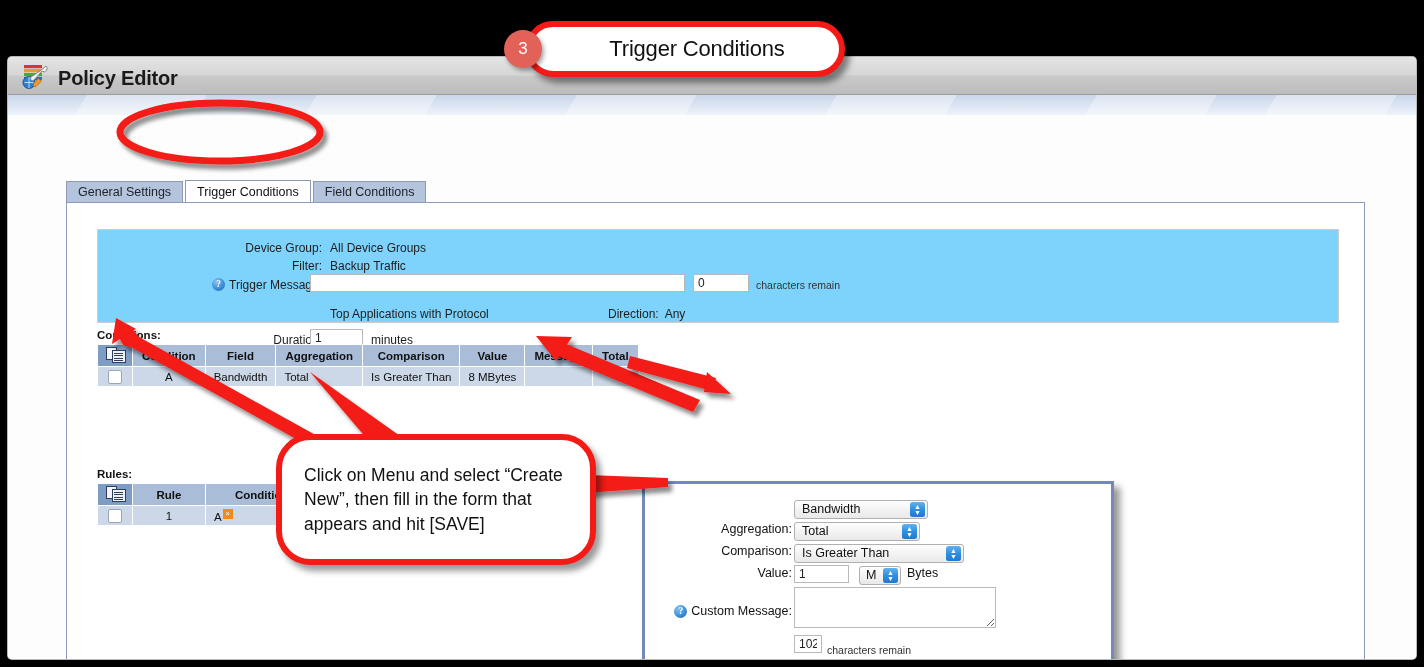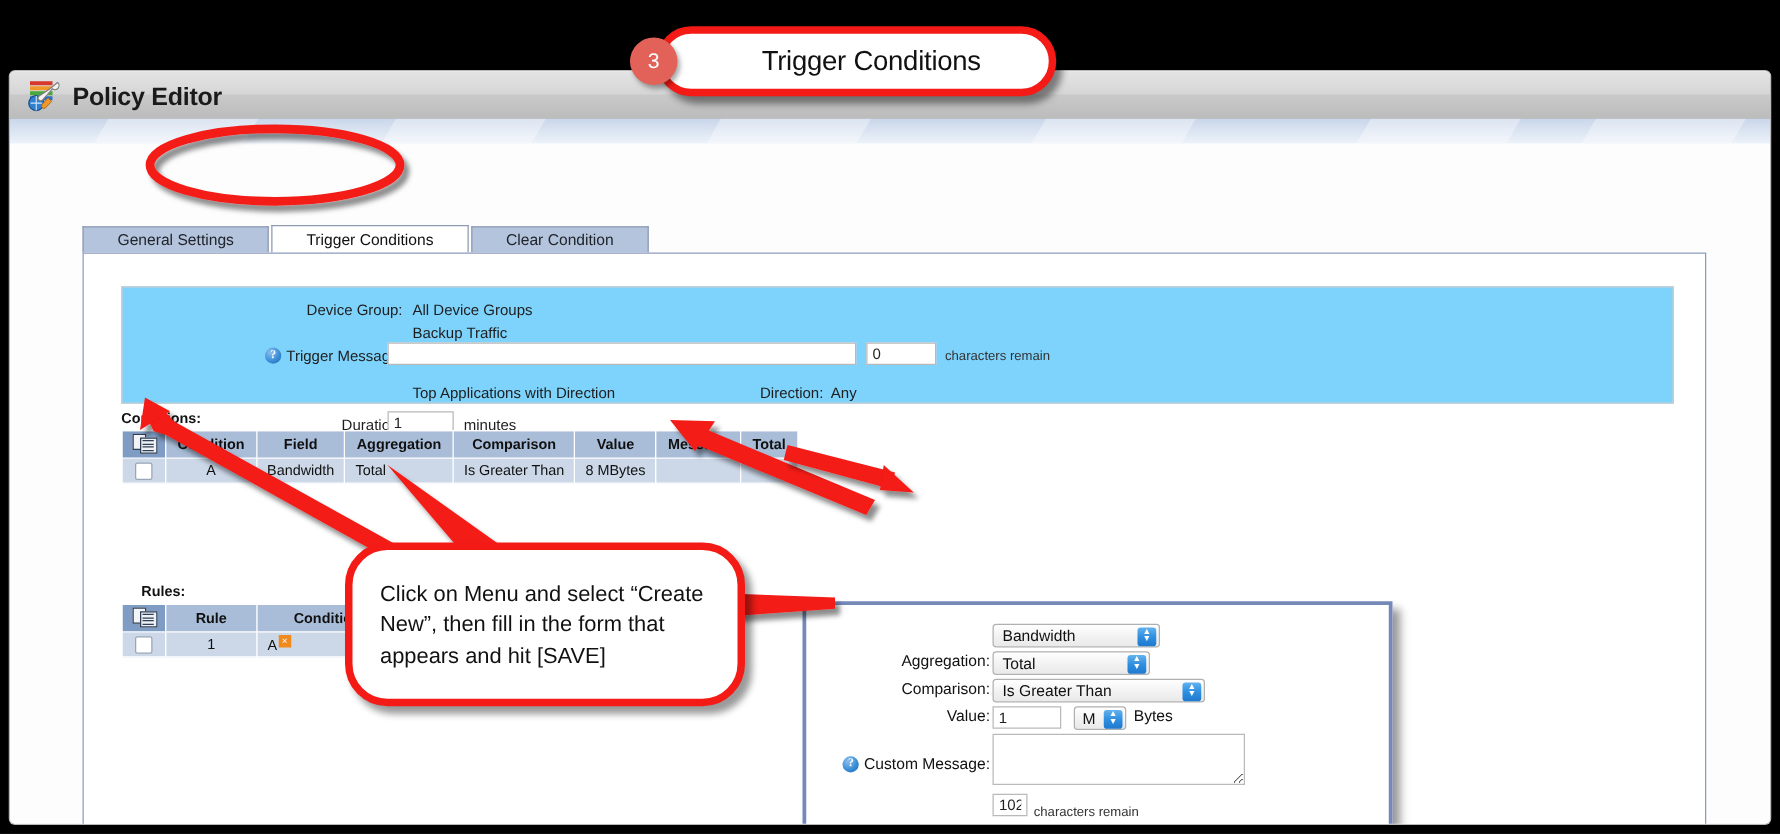--- a/index.html
+++ b/index.html
@@ -61,21 +61,21 @@
   }
 
   
   #tab-strip {
     position: absolute; left: 58px; top: 66px;
     height: 21px;
     display: flex; align-items: flex-end;
   }
   .tab {
     height: 20px;
-    padding: 0 27px;
+    padding: 0 11px;
     font-size: 12.5px;
     color: #20242b;
     display: flex; align-items: center;
     background: #b5c4dd;
     border: 1px solid #8d9ab2;
     border-bottom: none;
     margin-right: 2px;
     white-space: nowrap;
   }
   .tab.active {
@@ -339,50 +339,53 @@
     <div class="sheen" style="left:820px"></div>
     <div class="sheen" style="left:1080px"></div>
     <div class="sheen" style="left:1260px"></div>
   </div>
 
   <div id="content">
 
     <div id="tab-strip">
       <div class="tab">General Settings</div>
       <div class="tab active">Trigger Conditions</div>
-      <div class="tab">Clear Condition</div>
+      <div class="tab">Field Conditions</div>
     </div>
 
     <div id="panel">
 
       <div id="info-block">
 
         <div class="info-row" style="left:0; top:9px; width:230px; justify-content:flex-end;">
           <span class="info-label">Device Group:</span>
         </div>
         <div class="info-row" style="left:232px; top:9px;">
           <span class="info-val">All Device Groups</span>
         </div>
 
+        <div class="info-row" style="left:0; top:27px; width:230px; justify-content:flex-end;">
+          <span class="info-label">Filter:</span>
+        </div>
         <div class="info-row" style="left:232px; top:27px;">
           <span class="info-val">Backup Traffic</span>
         </div>
 
         <div class="info-row" style="left:0; top:46px; width:230px; justify-content:flex-end;">
           <span class="help-badge">?</span>
           <span class="info-label">Trigger Message:</span>
         </div>
         <input class="txt" style="position: absolute; left: 212px; top: 44px; width: 375px; height: 18px;" value="">
         <input class="txt" style="position: absolute; left: 595px; top: 44px; width: 56px; height: 18px;" readonly="" value="0">
         <div class="info-row" style="left:658px; top:46px; font-size:10.5px; color:#333;">
           <span>characters remain</span>
         </div>
 
         <div class="info-row" style="left:232px; top:75px;">
-          <span class="info-val">Top Applications with Direction</span>
+          <span class="info-val">Top Applications with Protocol</span>
         </div>
         <div class="info-row" style="left:510px; top:75px;">
           <span class="info-label">Direction:</span>
           <span class="info-val">Any</span>
         </div>
 
         <div class="info-row" style="left:0; top:101px; width:230px; justify-content:flex-end;">
           <span class="info-label">Duration:</span>
         </div>
         <input class="txt" style="position: absolute; left: 212px; top: 99px; width: 53px; height: 18px;" value="1">
@@ -427,21 +430,21 @@
             <td>Is Greater Than</td>
             <td>8 MBytes</td>
             <td></td>
             <td style="text-align:center;">
               <span class="pencil"></span>
             </td>
           </tr>
         </tbody>
       </table>
 
-      <div class="section-label" style="left:30px; top:265px;margin-left:16px;">Rules:</div>
+      <div class="section-label" style="left:30px; top:265px;">Rules:</div>
 
       <table class="grid" style="left:30px; top:280px;">
         <thead>
           <tr>
             <th class="menu-th">
               <span class="menu-icon">
                 <span class="pg"></span>
                 <span class="ls">
                     <i></i>
                     <i></i>

